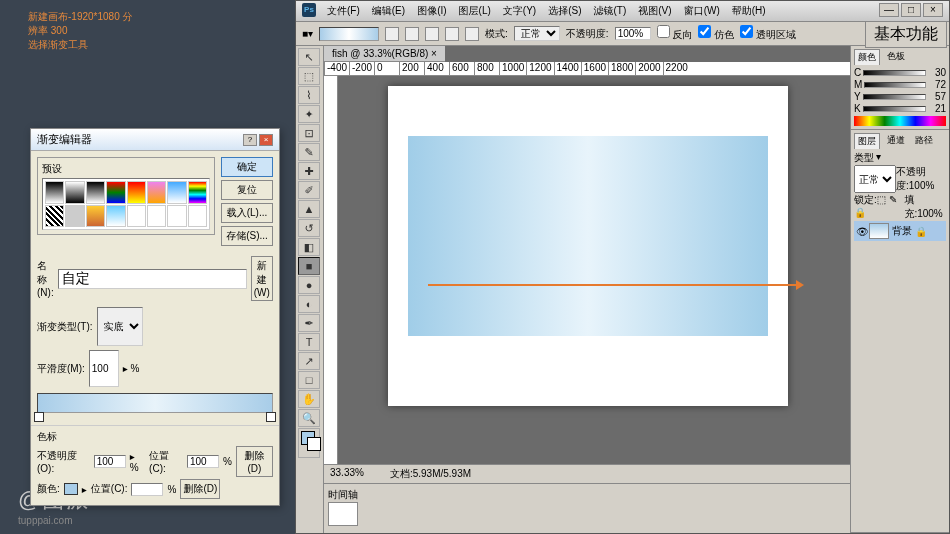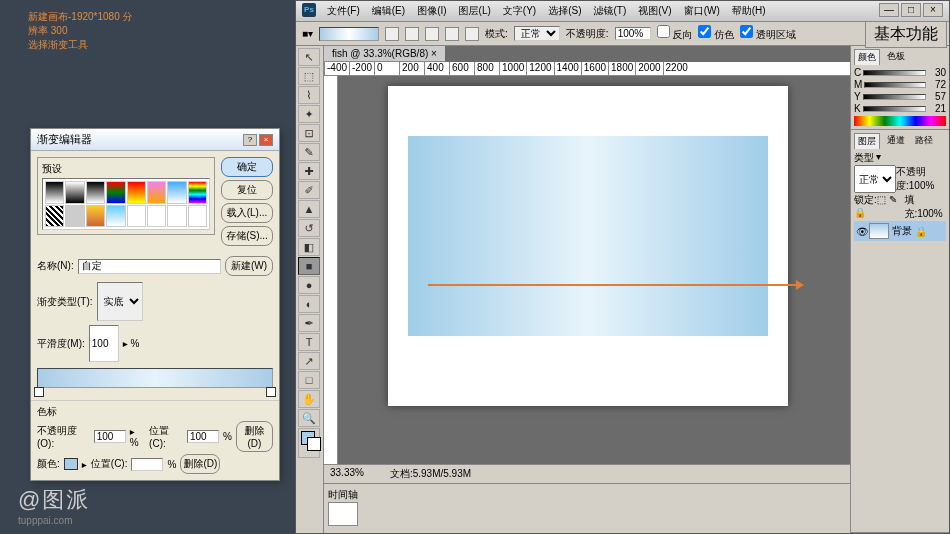--- a/index.html
+++ b/index.html
@@ -20,24 +20,24 @@
 .dialog-body{padding:6px;display:flex;gap:6px}
 .dialog-left{flex:1}
 .presets{border:1px solid #999;padding:4px}
 .presets-label{font-size:10px;margin-bottom:2px}
 .preset-grid{display:grid;grid-template-columns:repeat(8,1fr);gap:1px;background:#fff;border:1px inset #ccc;padding:2px;height:52px}
 .preset-grid div{border:1px solid #ccc}
 .p1{background:linear-gradient(#000,#fff)}.p2{background:linear-gradient(#fff,#000)}.p3{background:linear-gradient(#000,transparent)}.p4{background:linear-gradient(red,green,blue)}
 .p5{background:linear-gradient(red,yellow)}.p6{background:linear-gradient(violet,orange)}.p7{background:linear-gradient(#4af,#fff)}.p8{background:linear-gradient(red,yellow,green,cyan,blue,magenta)}
 .p9{background:repeating-linear-gradient(45deg,#000,#000 2px,#fff 2px,#fff 4px)}.p10{background:#ccc}.p11{background:linear-gradient(#fc3,#c63)}.p12{background:linear-gradient(#6cf,#fff)}
 .dialog-right{width:52px;display:flex;flex-direction:column;gap:3px}
-.dbtn{background:#ece9d8;border:1px solid #888;padding:2px;font-size:10px;text-align:center;border-radius:8px}
+.dbtn{background:#ece9d8;border:1px solid #888;padding:2px;font-size:10px;text-align:center;border-radius:0}
 .dbtn.primary{background:#cde4f7;border:1px solid #3a7abd}
 .name-row{display:flex;align-items:center;gap:4px;padding:4px 6px}
-.name-row input{flex:1;border:1px inset #ccc;padding:1px 3px;font-size:10px}
+.name-row input{flex:1;border:1px inset #ccc;padding:1px 3px;font-size:14px}
 .gtype{padding:2px 6px;display:flex;align-items:center;gap:4px}
 .gtype select,.gtype input{border:1px inset #ccc;font-size:10px;padding:12px 2px}
 .grad-bar{margin:4px 6px;height:20px;border:1px inset #999;background:linear-gradient(to right,#a8cde8,#e8f3fa,#a8cde8);position:relative}
 .grad-bar::before,.grad-bar::after{content:"";position:absolute;width:8px;height:8px;background:#fff;border:1px solid #333;bottom:-10px}
 .grad-bar::before{left:-4px}.grad-bar::after{right:-4px}
 .stops{padding:4px 6px;border-top:1px solid #ccc;margin-top:12px}
 .stops-row{display:flex;align-items:center;gap:4px;margin:2px 0}
 .stops-row input{width:32px;border:1px inset #ccc;font-size:10px;padding:0 2px}
 .swatch{width:14px;height:12px;border:1px solid #333;background:#a8cde8}
 

